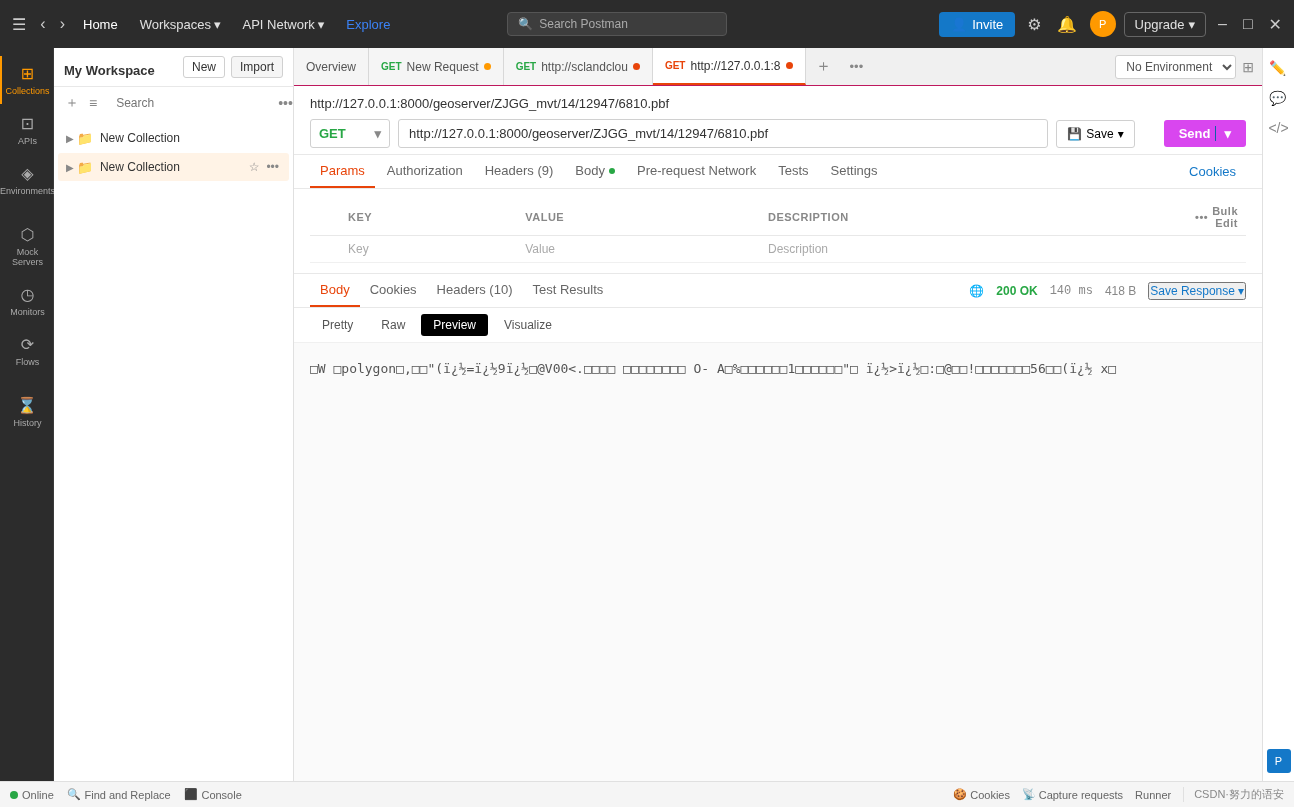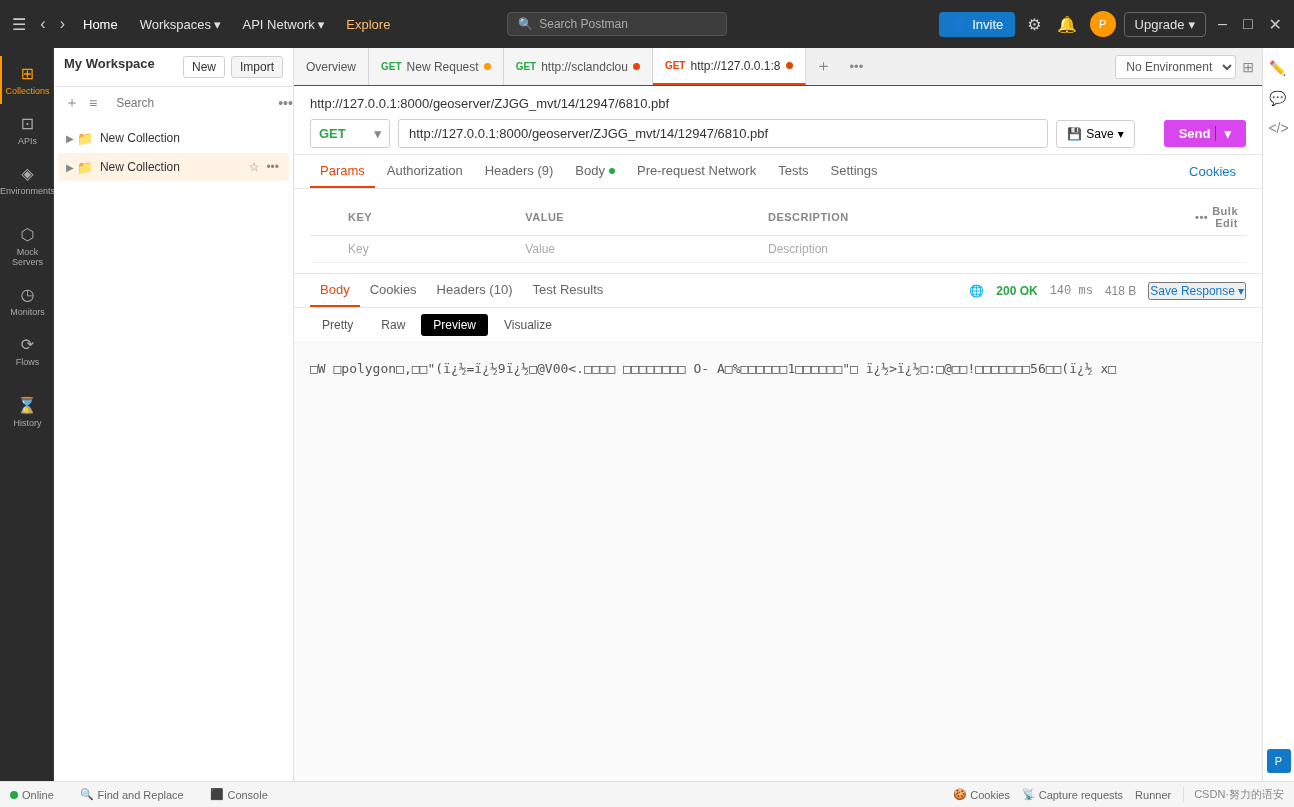--- a/index.html
+++ b/index.html
@@ -2,21 +2,21 @@
 <html><head>
   <meta charset="utf-8">
   <style>
     * { box-sizing: border-box; margin: 0; padding: 0; }
     body { font-family: -apple-system, BlinkMacSystemFont, 'Segoe UI', sans-serif; font-size: 13px; background: #fff; color: #333; display: flex; flex-direction: column; height: 807px; overflow: hidden; }
 
     
     .top-bar { display: flex; align-items: center; height: 48px; background: #2c2c2c; padding: 0 8px; gap: 6px; flex-shrink: 0; }
     .hamburger-icon { color: #ccc; font-size: 16px; padding: 4px; cursor: pointer; }
     .nav-arrow { color: #888; font-size: 14px; padding: 4px; cursor: pointer; }
-    .nav-link { color: #fdba74; font-size: 13px; padding: 4px 8px; cursor: pointer; white-space: nowrap; }
+    .nav-link { color: #3b82f6; font-size: 13px; padding: 4px 8px; cursor: pointer; white-space: nowrap; }
     .nav-link.active { color: #fff; font-weight: 500; }
     .nav-link-dropdown { display: flex; align-items: center; gap: 3px; color: #e0e0e0; font-size: 13px; padding: 4px 8px; cursor: pointer; justify-content: space-between; }
     .search-bar { display: flex; align-items: center; background: #3d3d3d; border: 1px solid #555; border-radius: 4px; padding: 4px 10px; gap: 6px; flex: 0 0 220px; margin: 0 auto; cursor: pointer; }
     .search-bar span { color: #aaa; font-size: 12px; }
     .top-bar-right { display: flex; align-items: center; gap: 8px; margin-left: auto; }
     .invite-btn { background: #1478c8; color: #fff; border: none; border-radius: 4px; padding: 5px 12px; font-size: 13px; cursor: pointer; display: flex; align-items: center; gap: 5px; }
     .icon-btn { color: #ccc; font-size: 16px; padding: 4px; cursor: pointer; background: none; border: none; }
     .avatar { width: 26px; height: 26px; border-radius: 50%; background: #f90; display: flex; align-items: center; justify-content: center; font-size: 11px; color: #fff; }
     .upgrade-btn { background: transparent; color: #e0e0e0; border: 1px solid #666; border-radius: 4px; padding: 4px 10px; font-size: 13px; cursor: pointer; display: flex; align-items: center; gap: 4px; }
 
@@ -24,21 +24,21 @@
     .main-layout { display: flex; flex: 1; overflow: hidden; }
 
     
     .icon-bar { width: 54px; background: #2c2c2c; display: flex; flex-direction: column; align-items: center; padding: 8px 0; gap: 2px; flex-shrink: 0; border-right: 1px solid #3a3a3a; }
     .icon-bar-item { display: flex; flex-direction: column; align-items: center; gap: 3px; padding: 8px 4px; cursor: pointer; color: #aaa; font-size: 9px; width: 100%; text-align: center; border-left: 2px solid transparent; }
     .icon-bar-item.active { color: #f90; border-left: 2px solid #f90; }
     .icon-bar-item .icon { font-size: 16px; }
 
     
     .sidebar { width: 240px; background: #fff; border-right: 1px solid #e0e0e0; display: flex; flex-direction: column; flex-shrink: 0; overflow: hidden; }
-    .sidebar-header { display: flex; align-items: flex-start; padding: 8px 10px; border-bottom: 1px solid #e8e8e8; gap: 6px; }
+    .sidebar-header { display: flex; align-items: flex-end; padding: 8px 10px; border-bottom: 1px solid #e8e8e8; gap: 6px; }
     .workspace-label { font-size: 13px; font-weight: 600; color: #333; flex: 1; }
     .sidebar-btn { font-size: 12px; border: 1px solid #d0d0d0; background: #f5f5f5; border-radius: 3px; padding: 3px 8px; cursor: pointer; color: #333; }
     .sidebar-btn.primary { background: #fff; }
     .sidebar-actions { display: flex; align-items: center; padding: 4px 8px; gap: 4px; }
     .sidebar-action-btn { background: none; border: none; color: #888; font-size: 14px; cursor: pointer; padding: 3px; }
     .sidebar-search { flex: 1; border: none; font-size: 12px; outline: none; margin-left: 12px; }
     .sidebar-list { flex: 1; overflow-y: auto; padding: 4px 0; }
     .sidebar-item { display: flex; align-items: center; padding: 5px 8px; cursor: pointer; color: #333; font-size: 13px; border-radius: 3px; margin: 1px 4px; }
     .sidebar-item.active { background: #fff3e6; }
     .sidebar-item .chevron { font-size: 10px; color: #888; margin-right: 4px; }
@@ -107,21 +107,21 @@
 
     
     .resp-view-tabs { display: flex; align-items: center; padding: 6px 16px; gap: 4px; flex-shrink: 0; border-bottom: 1px solid #f0f0f0; }
     .resp-view-tab { padding: 4px 12px; font-size: 12px; color: #555; cursor: pointer; border-radius: 3px; }
     .resp-view-tab.active { background: #000000; color: #fff; }
 
     
     .resp-body { flex: 1; padding: 16px; overflow-y: auto; font-size: 13px; color: #555; font-family: monospace; line-height: 1.6; background: #fafafa; }
 
     
-    .status-bar { height: 26px; background: #f5f5f5; border-top: 1px solid #e0e0e0; display: flex; align-items: center; padding: 0 10px; gap: 27px; font-size: 11px; color: #666; flex-shrink: 0; }
+    .status-bar { height: 26px; background: #f5f5f5; border-top: 1px solid #e0e0e0; display: flex; align-items: center; padding: 0 10px; gap: 14px; font-size: 11px; color: #666; flex-shrink: 0; }
     .status-bar-right { margin-left: auto; display: flex; align-items: center; gap: 12px; }
     .status-dot { width: 8px; height: 8px; border-radius: 50%; background: #28a745; display: inline-block; }
 
     
     ::-webkit-scrollbar { width: 6px; height: 6px; }
     ::-webkit-scrollbar-track { background: #f1f1f1; }
     ::-webkit-scrollbar-thumb { background: #c1c1c1; border-radius: 3px; }
 
     .divider { height: 1px; background: #3a3a3a; margin: 4px 0; }
 

